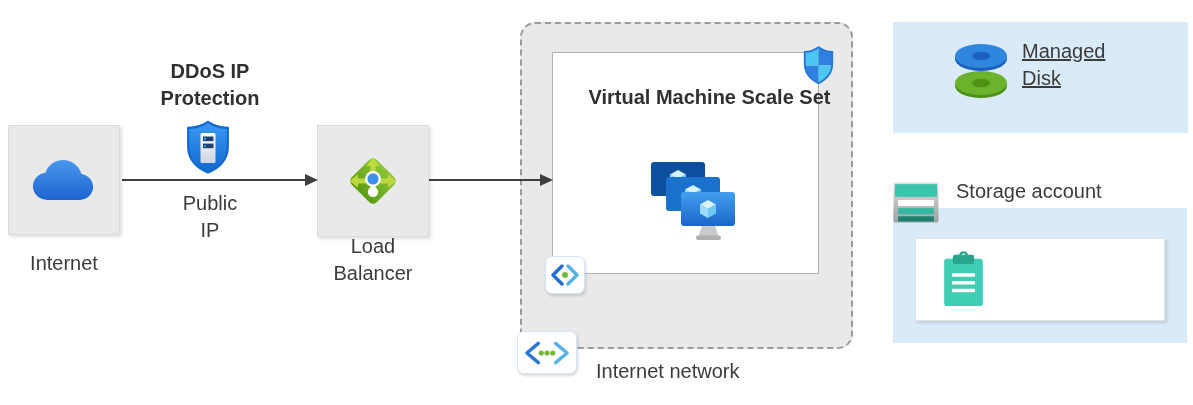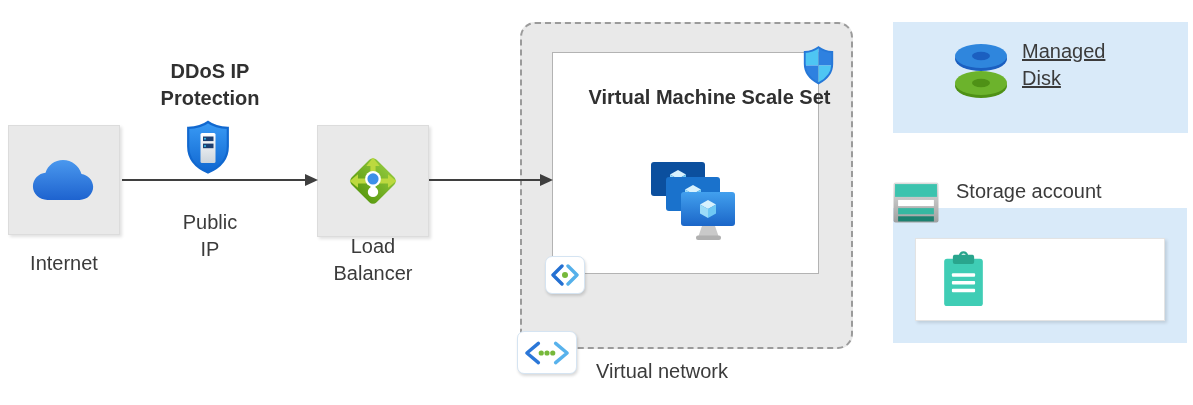--- a/index.html
+++ b/index.html
@@ -89,21 +89,21 @@
       </defs>
       <path d="M23 2 C18.5 5.4 11 7.6 3.2 7.9 L3.2 26.5 c0 12.6 7.8 20.9 19.8 26 C35 47.4 42.8 39.1 42.8 26.5 L42.8 7.9 C35 7.6 27.5 5.4 23 2 Z" fill="url(#shieldGrad)" stroke="#1168cf" stroke-width="2.2"></path>
       <rect x="15.5" y="13" width="15" height="30" rx="1.5" fill="url(#srvGrad)"></rect>
       <rect x="18" y="16.5" width="10.5" height="4.6" fill="#1e3f70"></rect>
       <rect x="18" y="23.6" width="10.5" height="4.6" fill="#1e3f70"></rect>
       <circle cx="20" cy="18.8" r="1" fill="#35c3f0"></circle>
       <circle cx="20" cy="25.9" r="1" fill="#35c3f0"></circle>
     </svg>
   </div>
 
-  <div class="abs label" style="left:175px; top:190px; width:70px;margin-top:19px;">Public IP</div>
+  <div class="abs label" style="left:175px; top:190px; width:70px;">Public IP</div>
 
   <div class="abs arrow-line" style="left:122px; top:179px; width:184px;"></div>
   <div class="abs arrow-head" style="left:305px; top:174px;"></div>
 
   <div class="abs gray-box" style="left:317px; top:125px; width:112px; height:112px;">
     <svg width="58" height="58" viewBox="0 0 56 56">
       <defs>
         <linearGradient id="lbGrad" x1="0" y1="0" x2="0" y2="1">
           <stop offset="0" stop-color="#8cc438"></stop>
             <stop offset="1" stop-color="#5c9c12"></stop>
@@ -190,21 +190,21 @@
 
   <div class="abs icon-tile" style="left:517px; top:331px; width:60px; height:43px;">
     <svg width="46" height="26" viewBox="0 0 48 26">
       <polyline points="15,3 3,13 15,23" fill="none" stroke="#2b77d8" stroke-width="3.6" stroke-linecap="round" stroke-linejoin="round"></polyline>
       <polyline points="33,3 45,13 33,23" fill="none" stroke="#58b2ec" stroke-width="3.6" stroke-linecap="round" stroke-linejoin="round"></polyline>
       <circle cx="18" cy="13" r="2.7" fill="#76b83a"></circle>
       <circle cx="24" cy="13" r="2.7" fill="#76b83a"></circle>
       <circle cx="30" cy="13" r="2.7" fill="#76b83a"></circle>
     </svg>
   </div>
-  <div class="abs label label-left" style="left:596px; top:358px; width:200px;">Virtual network</div>
+  <div class="abs label label-left" style="left:596px; top:358px; width:200px;">Internet network</div>
 
   <div class="abs blue-box" style="left:893px; top:22px; width:295px; height:111px;"></div>
   <div class="abs" style="left:953px; top:40px;">
     <svg width="56" height="62" viewBox="0 0 56 62">
       <ellipse cx="28" cy="46" rx="26" ry="12" fill="#4f9116"></ellipse>
       <ellipse cx="28" cy="43" rx="26" ry="12" fill="#6cb32c"></ellipse>
       <ellipse cx="28" cy="43" rx="9" ry="4.2" fill="#4f9116"></ellipse>
       <ellipse cx="28" cy="19" rx="26" ry="12" fill="#1b5fc0"></ellipse>
       <ellipse cx="28" cy="16" rx="26" ry="12" fill="#2f86dd"></ellipse>
       <ellipse cx="28" cy="16" rx="9" ry="4.2" fill="#1b5fc0"></ellipse>

